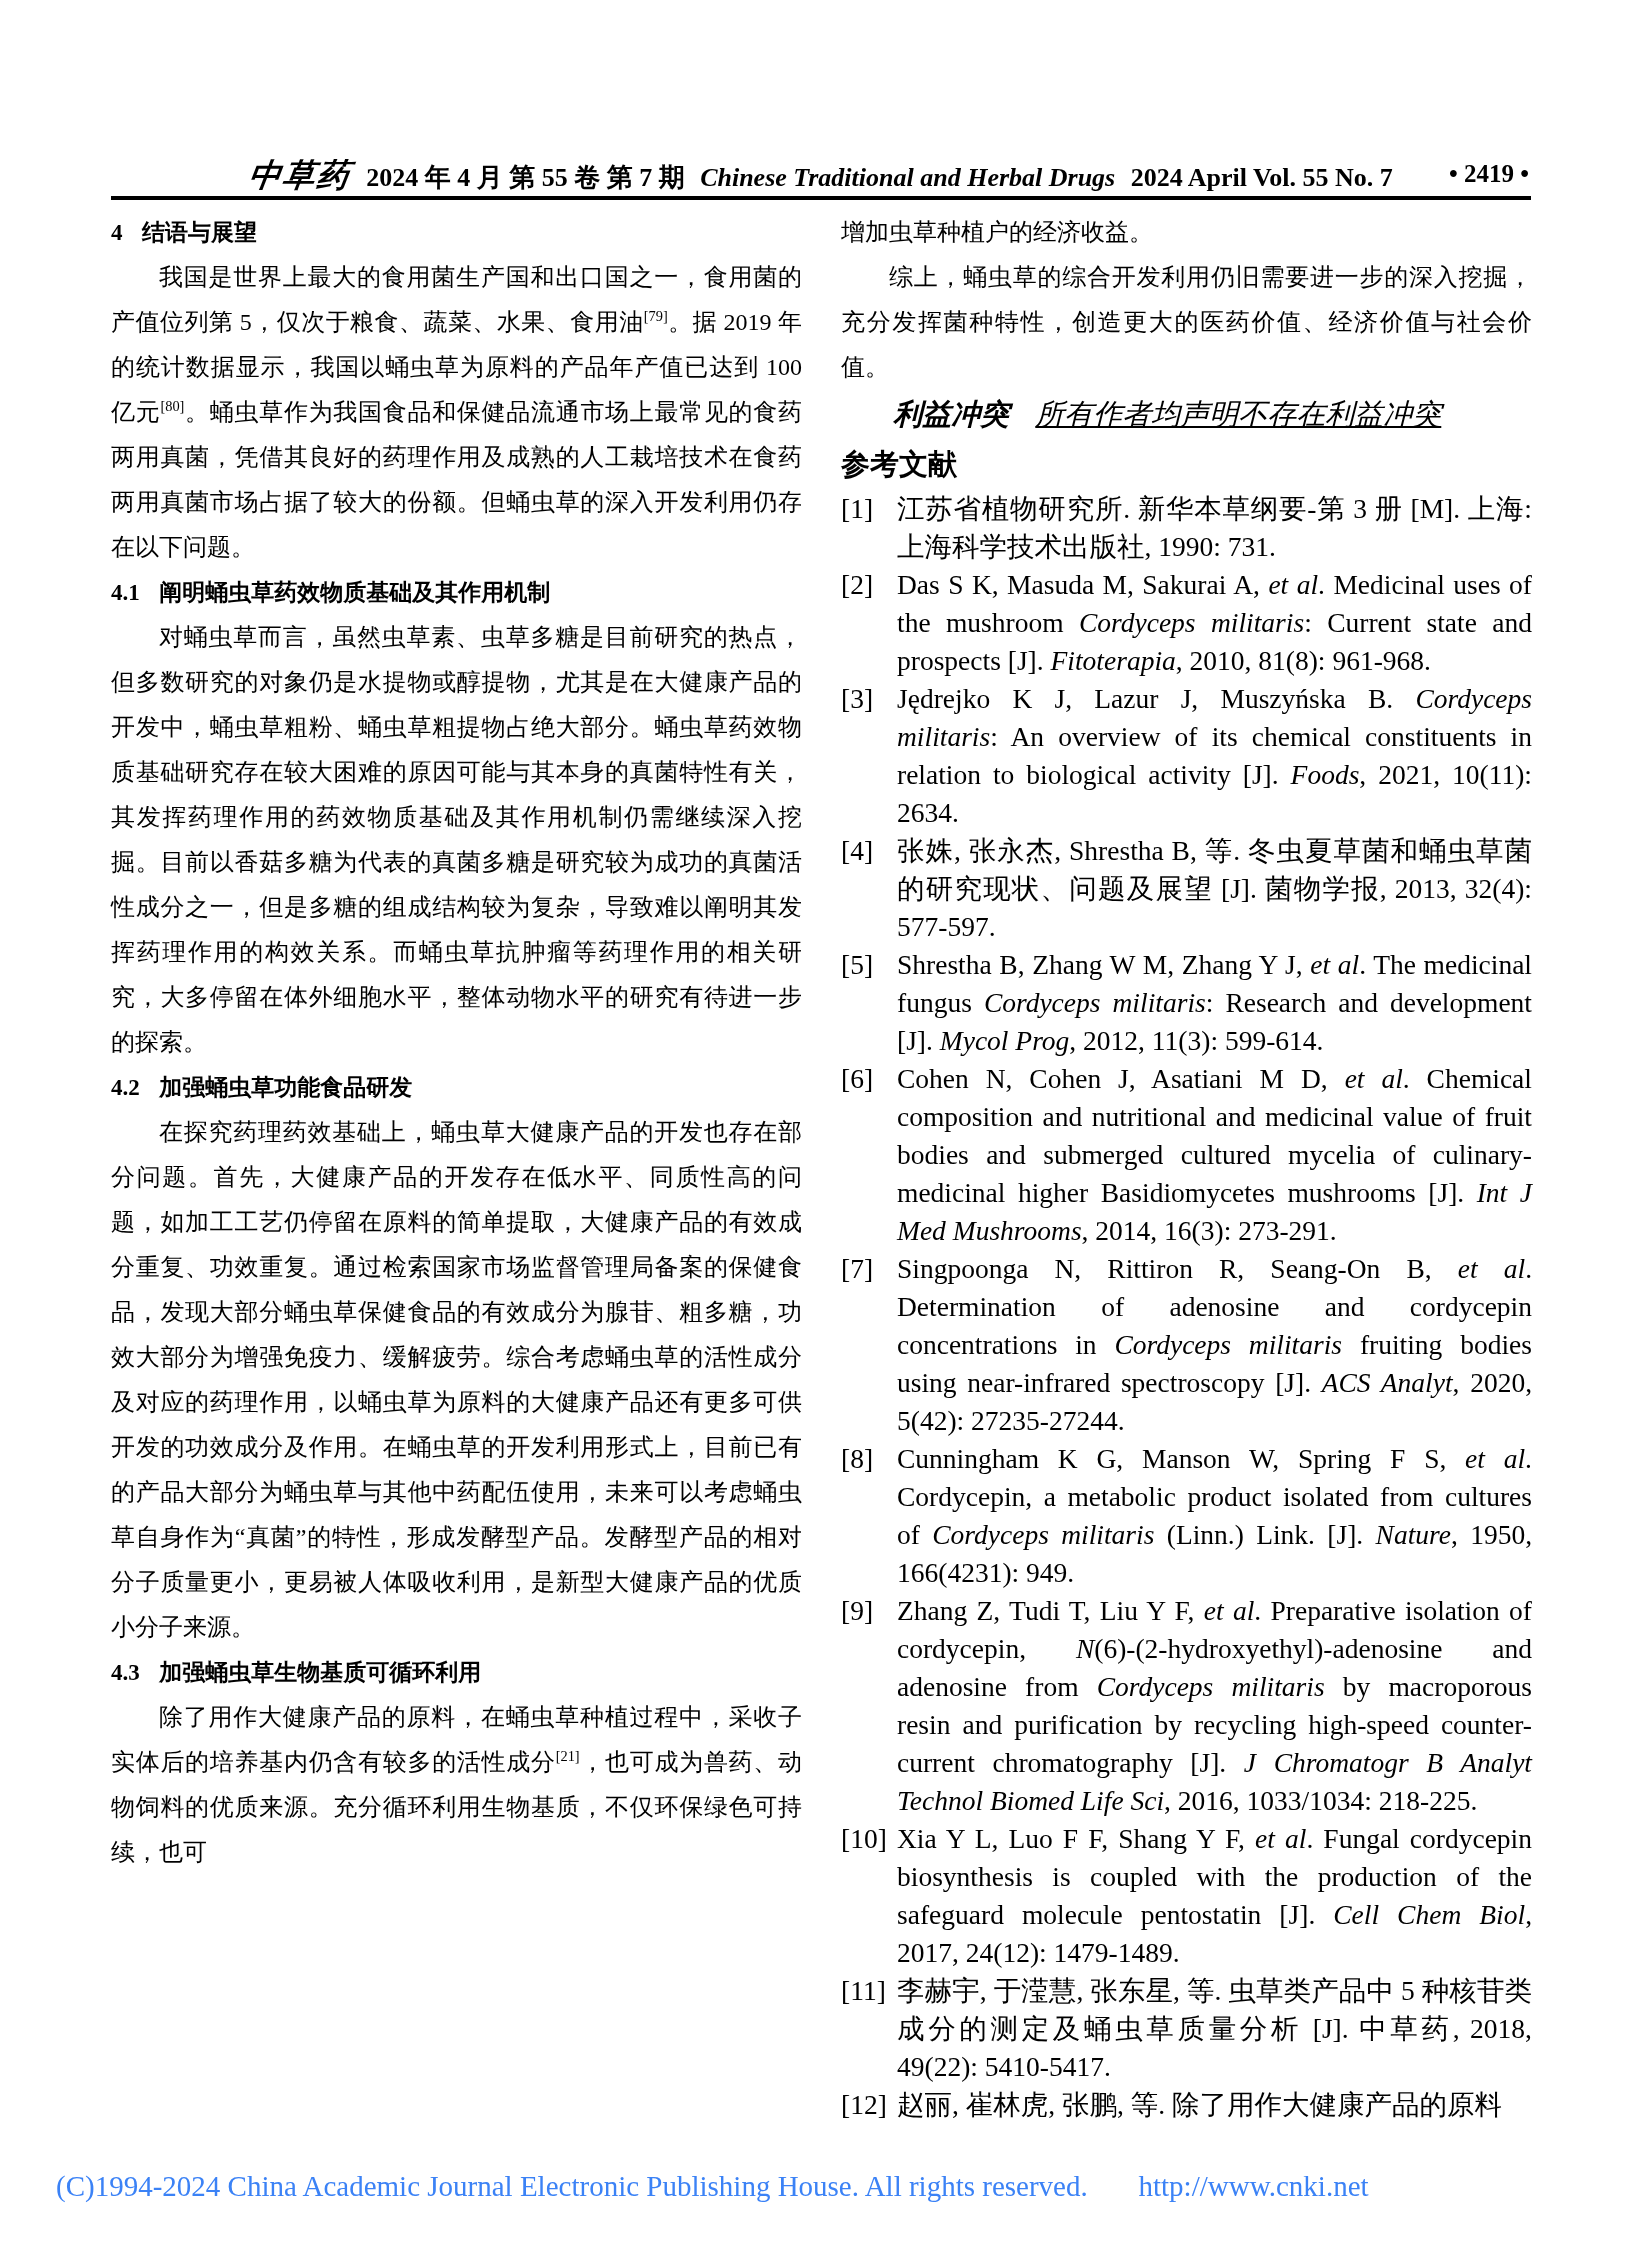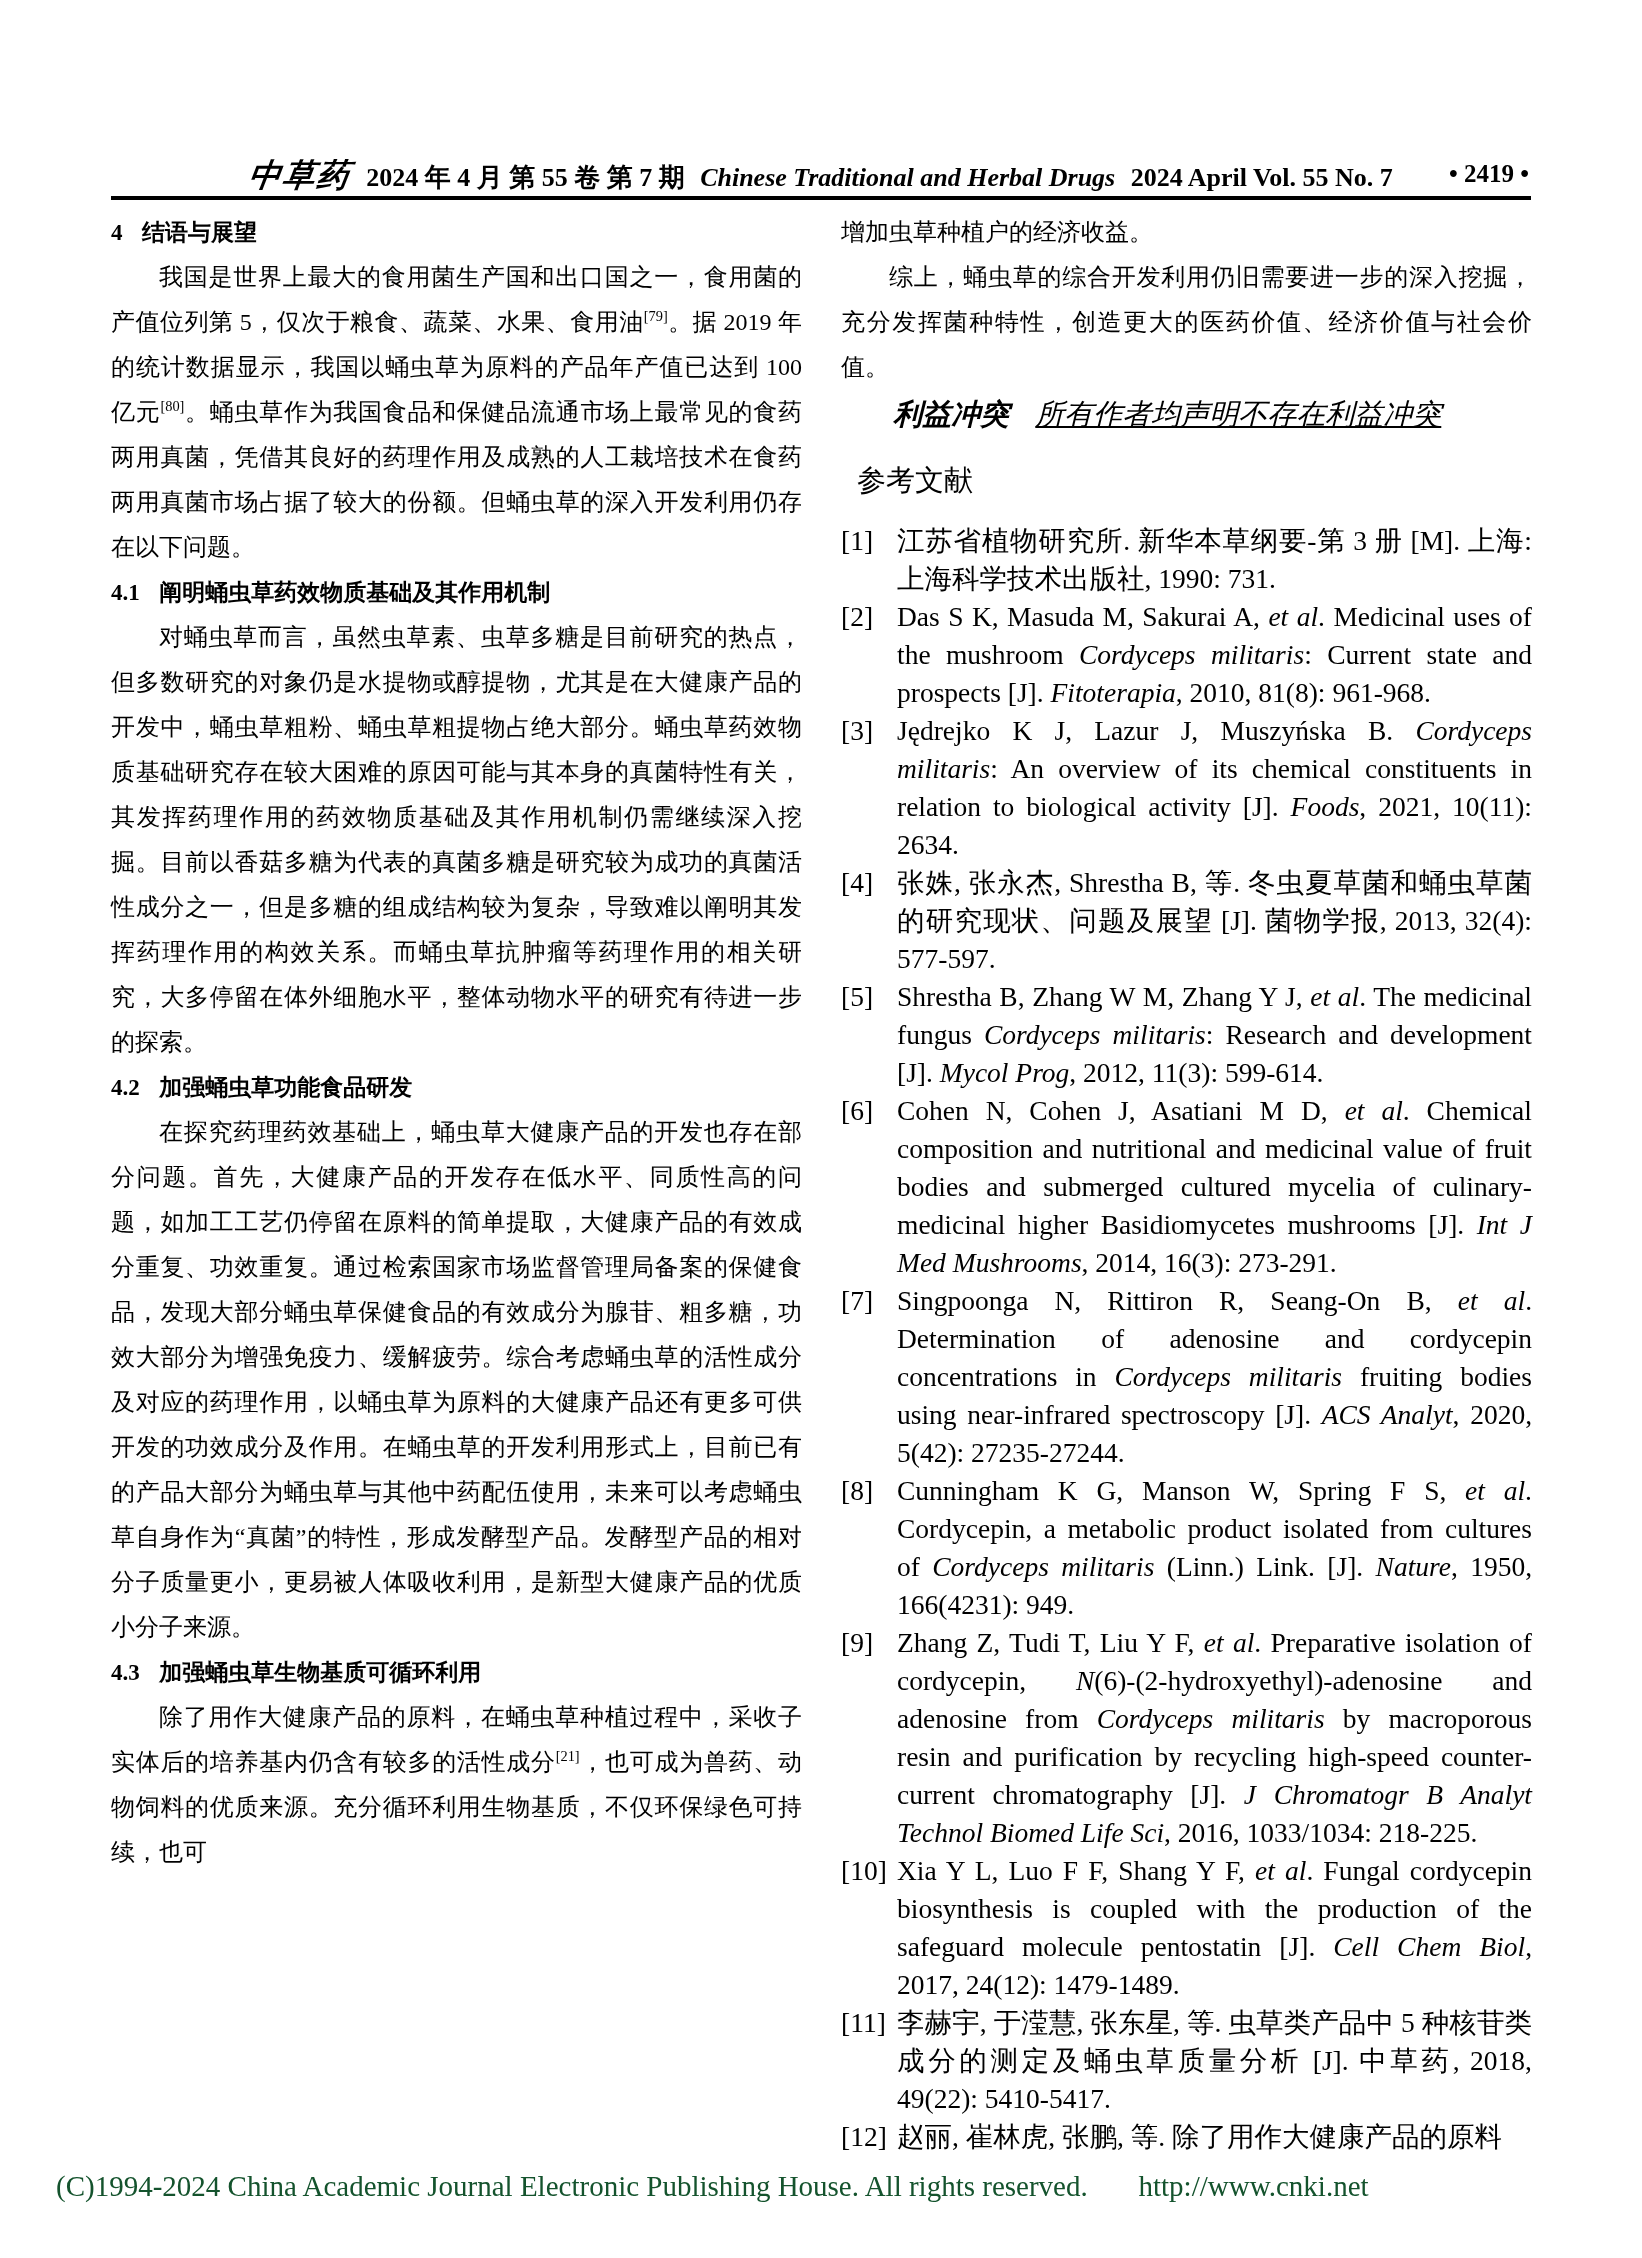--- a/index.html
+++ b/index.html
@@ -65,39 +65,39 @@
   .conflict {
     margin: 0;
     font-size: 29px;
     line-height: 49px;
     text-indent: 1.8em;
   }
   .conflict-label { font-weight: bold; font-style: italic; }
   .conflict-text  { font-style: italic; margin-left: 0.9em; text-decoration: underline; }
 
   .refs-heading {
-    margin: 16px;
+    margin: 0;
     font-size: 29px;
     line-height: 51px;
-    font-weight: normal;
+    font-weight: bold;
   }
   .ref {
     display: flex;
     font-size: 27.5px;
     line-height: 38px;
   }
   .ref-num  { flex: 0 0 56px; }
   .ref-text { flex: 1; text-align: justify; }
 
   
   .page-footer {
     position: absolute;
     top: 2170px; left: 56px;
     font-size: 29px;
-    color: #14532d;
+    color: #3b82f6;
     white-space: nowrap;
   }
   .footer-url { margin-left: 1.5em; }
 </style>
 </head>
 <body>
 
 <div class="page">
 
   <header class="page-header">

